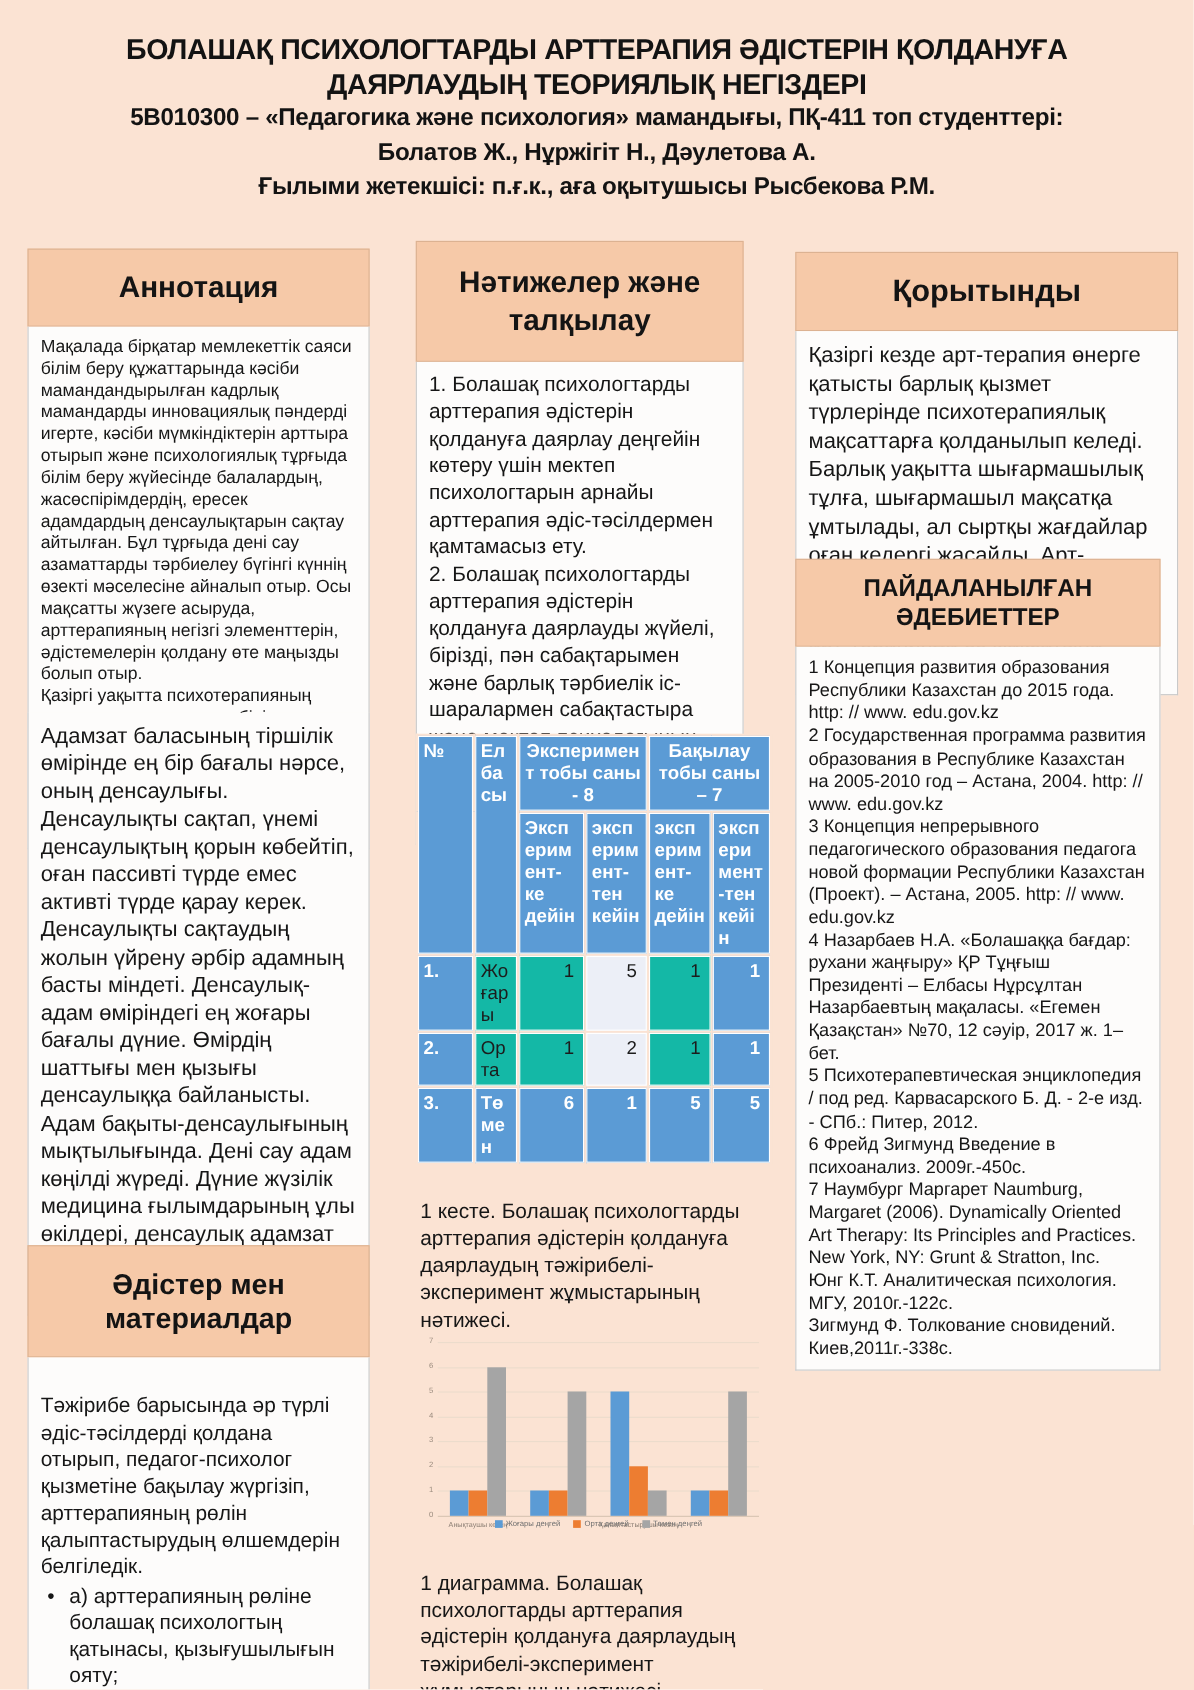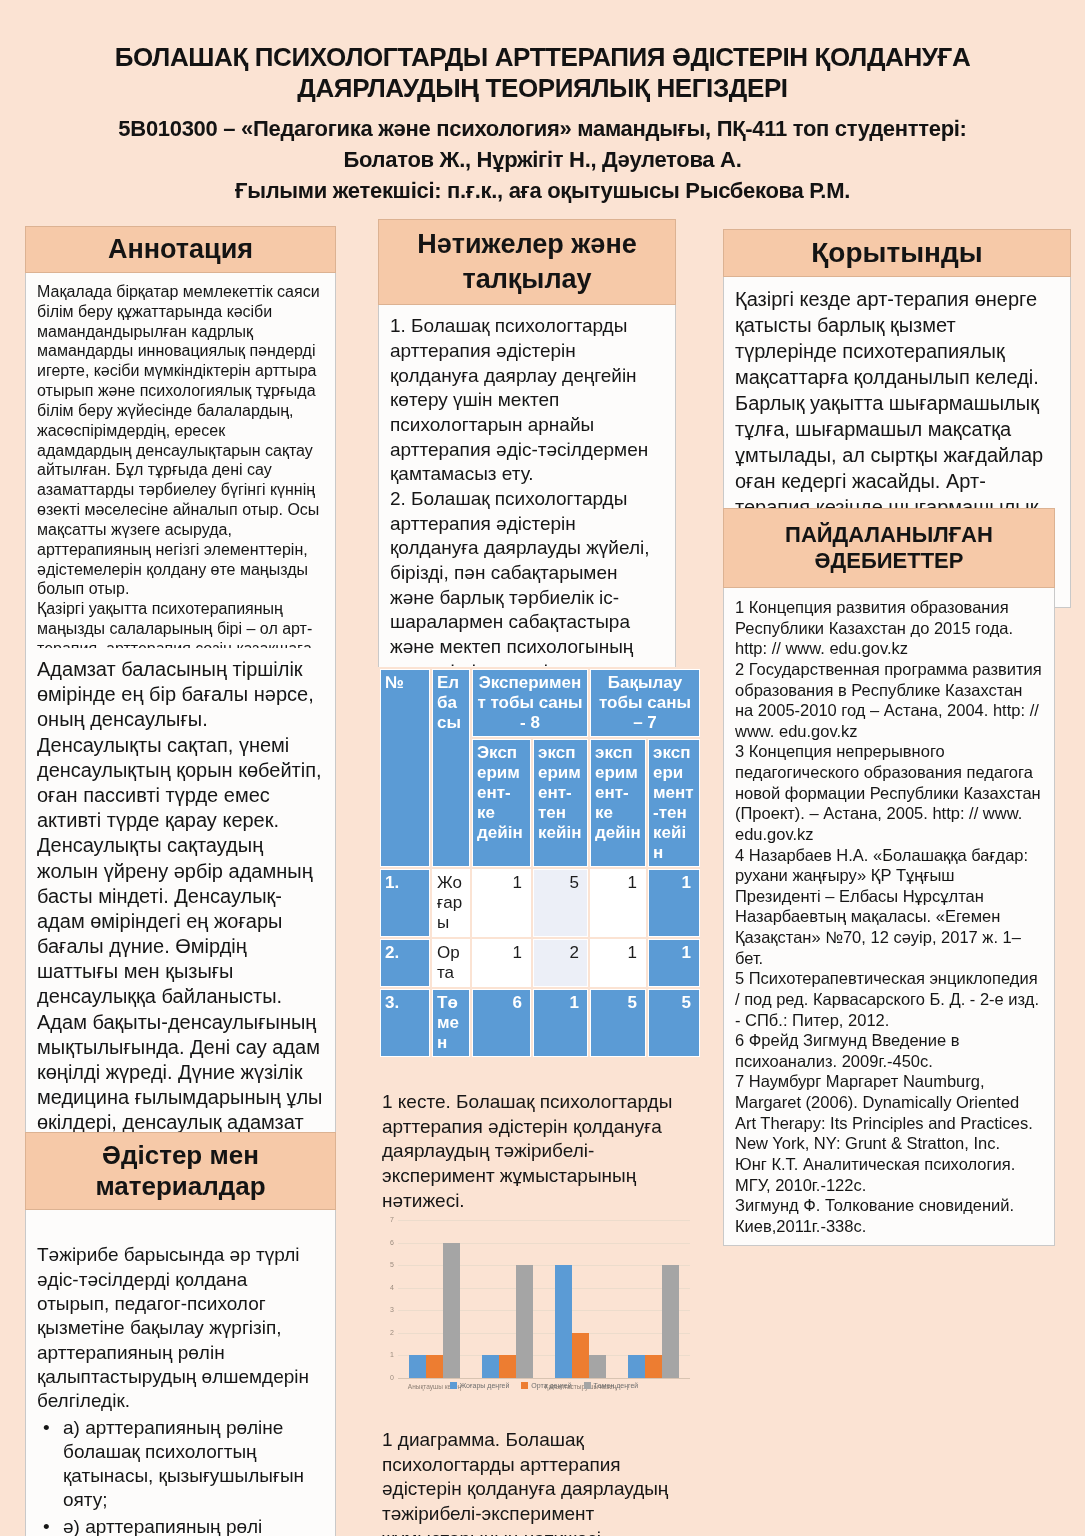--- a/index.html
+++ b/index.html
@@ -1,26 +1,26 @@
 <!DOCTYPE html>
 <html><head>
 <meta charset="utf-8">
 <style>
   html,body{margin:0;padding:0;}
   body{font-family:"Liberation Sans",sans-serif;}
   #poster{position:relative;width:1085px;height:1536px;background:#fbe3d3;overflow:hidden;color:#141414;}
 
   
   #poster-header{position:absolute;top:30px;left:0;width:1085px;text-align:center;}
-  .main-title{font-size:26px;font-weight:bold;letter-spacing:-0.4px;line-height:1.18;max-width:990px;margin:12px auto;color:#131313;}
+  .main-title{font-size:26px;font-weight:bold;letter-spacing:-0.4px;line-height:1.18;max-width:990px;margin:0 auto;color:#131313;}
   .sub-title{font-size:22px;font-weight:bold;letter-spacing:-0.3px;line-height:1.3;color:#131313;margin-top:2px;}
 
   
   .section{position:absolute;}
-  .sec-header{background:#f6c9a8;border:1px solid #dcb292;text-align:center;font-weight:bold;color:#141414;padding:7px 4px;}
+  .sec-header{background:#f6c9a8;border:1px solid #dcb292;text-align:center;font-weight:bold;color:#141414;padding:19px 4px;}
   .sec-body{background:#fdfcfb;border:1px solid #c9c9c9;border-top:none;padding:9px 11px;white-space:pre-line;color:#161616;}
 
   
   #sec-annotation{left:25px;top:226px;width:311px;}
   #sec-annotation .sec-header{font-size:27px;}
   #sec-annotation .sec-body{font-size:16px;line-height:1.24;min-height:330px;}
   #sec-intro{left:25px;top:648px;width:311px;}
   #sec-intro .sec-header{font-size:30px;}
   #sec-intro .sec-body{font-size:20px;line-height:1.26;min-height:392px;}
   #sec-methods{left:25px;top:1132px;width:311px;}
@@ -34,21 +34,21 @@
   #sec-results{left:378px;top:219px;width:298px;}
   #sec-results .sec-header{font-size:27px;line-height:1.3;}
   #sec-results .sec-body{font-size:19px;line-height:1.3;min-height:320px;}
 
   
   #results-table{position:absolute;left:378px;top:667px;width:322px;border-collapse:collapse;table-layout:fixed;font-size:17px;}
   #results-table th,#results-table td{border:2px solid #fbe3d3;outline:1px solid #ffffff;outline-offset:-2px;padding:4px 5px;vertical-align:top;word-wrap:break-word;overflow-wrap:anywhere;text-align:left;}
   #results-table th{background:#5b9bd5;color:#ffffff;font-weight:bold;}
   #results-table th.group-h{text-align:center;}
   .c-blue{background:#5b9bd5;color:#ffffff;font-weight:bold;}
-  .c-shade-a{background:#ffffff;color:#1c1c1c;}
+  .c-shade-a{background:#14b8a6;color:#1c1c1c;}
   .c-shade-b{background:#eceff7;color:#1c1c1c;}
   .c-sub{font-weight:normal;}
   th.c-sub-light{background:#d9e1ee;color:#1c1c1c;font-weight:normal;}
   th.c-sub-blue{background:#5b9bd5;color:#ffffff;font-weight:bold;}
   .c-num{text-align:right !important;padding-right:9px !important;}
 
   .caption{position:absolute;font-size:19px;line-height:1.3;color:#161616;white-space:pre-line;}
   #table-caption{left:382px;top:1090px;width:318px;}
   #chart-caption{left:382px;top:1428px;width:318px;}
 

